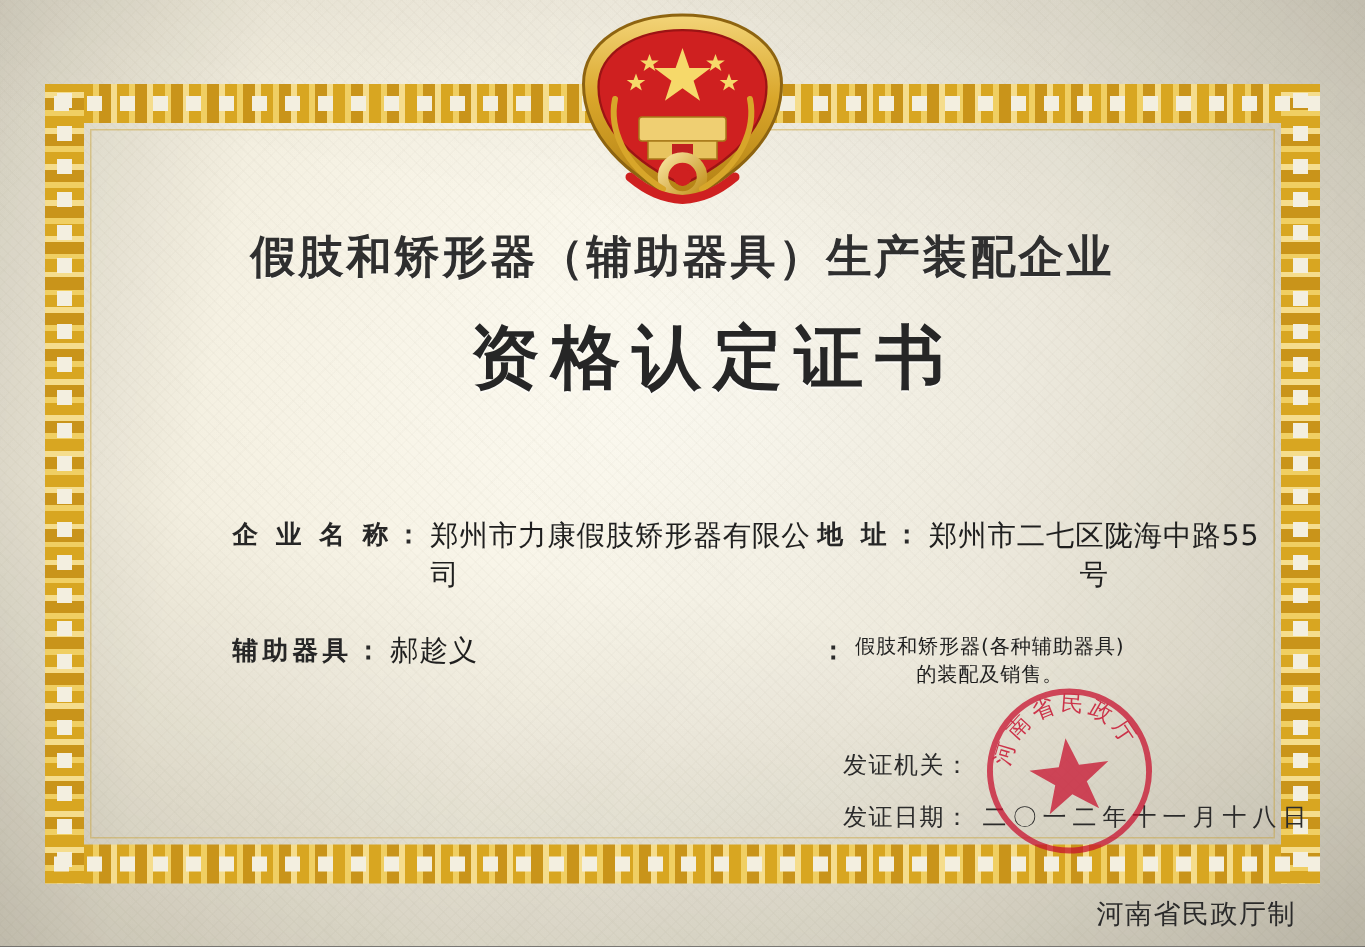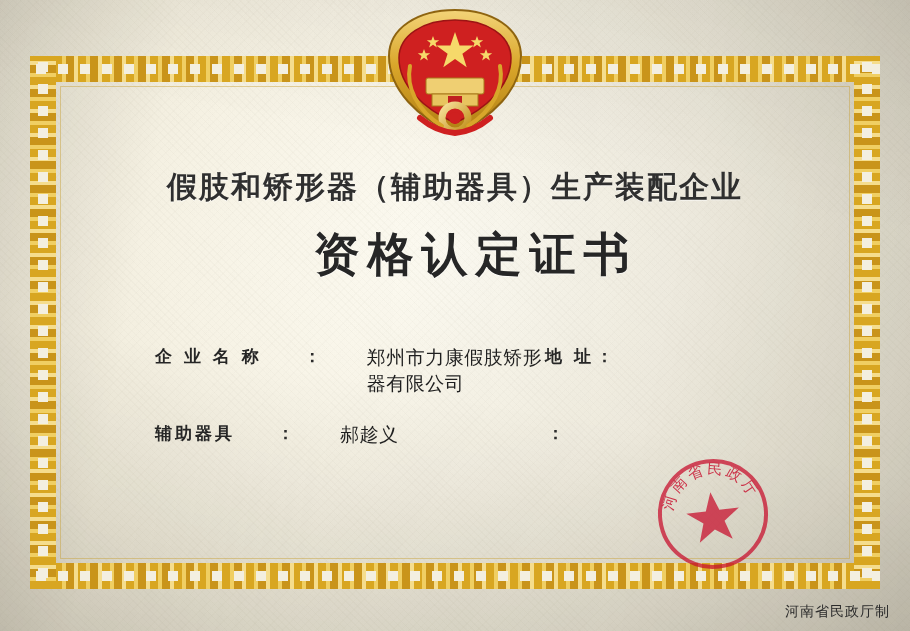--- a/index.html
+++ b/index.html
@@ -113,21 +113,21 @@
     transform: translateX(-50%);
     width: 150px;
     height: 152px;
     z-index: 6;
   }
 
   
   .title-block {
     position: absolute;
     left: 0; right: 0;
-    top: 167px;
+    top: 151px;
     text-align: center;
     z-index: 5;
   }
   .title-main {
     font-family: "DejaVu Serif", "Liberation Serif", serif;
     font-size: 30px;
     font-weight: bold;
     letter-spacing: 2px;
     color: #2f2f2f;
     text-shadow: 0 1px 0 rgba(255,255,255,0.6);
@@ -168,21 +168,20 @@
   }
   .field-row {
     display: flex;
     align-items: flex-start;
     margin-bottom: 26px;
   }
   .col-left {
     width: 390px;
     display: flex;
     align-items: flex-start;
-    gap: 40px;
   }
   .col-right {
     flex: 1;
     display: flex;
     align-items: flex-start;
     text-align: center;
   }
   .lbl {
     font-size: 17px;
     font-weight: bold;
@@ -237,23 +236,23 @@
     width: 116px;
     height: 116px;
     z-index: 7;
     opacity: 0.82;
     transform: rotate(-7deg);
   }
 
   
   .footer {
     position: absolute;
-    right: 20px;
+    right: 46px;
     bottom: 10px;
-    font-size: 14px;
+    font-size: 18px;
     letter-spacing: 1px;
     color: #2b2b2b;
     z-index: 5;
   }
 </style>
 </head>
 <body>
 
 <div id="certificate">
 
@@ -325,42 +324,57 @@
 
     <div class="field-row">
       <div class="col-left">
         <span class="lbl">企 业 名 称</span>
         <span class="colon">：</span>
         <span class="val">郑州市力康假肢矫形器有限公司</span>
       </div>
       <div class="col-right">
         <span class="lbl">地    址</span>
         <span class="colon">：</span>
+        <span class="val">郑州市二七区陇海中路55号</span>
       </div>
     </div>
 
     <div class="field-row">
       <div class="col-left">
         <span class="lbl">辅助器具</span>
         <span class="colon">：</span>
         <span class="val">郝趁义</span>
       </div>
       <div class="col-right">
         <span class="colon">：</span>
+        <span class="val val-small">
+          <span>假肢和矫形器(各种辅助器具)</span><br>
+          <span>的装配及销售。</span>
+        </span>
       </div>
     </div>
   </div>
 
   <div class="seal">
     <svg viewBox="0 0 116 116" width="116" height="116" aria-hidden="true">
       <circle cx="58" cy="58" r="53" fill="none" stroke="#c8102e" stroke-width="4" opacity="0.9"></circle>
       <polygon points="58,36 64.8,54.6 84.5,54.6 68.6,66.2 74.6,85 58,73.6 41.4,85 47.4,66.2 31.5,54.6 51.2,54.6" fill="#c8102e" opacity="0.9"></polygon>
       <path id="sealarc" d="M 18 58 A 40 40 0 0 1 98 58" fill="none"></path>
       <text font-size="15" fill="#c8102e" font-family="'DejaVu Serif','Liberation Serif',serif" letter-spacing="3">
         <textPath href="#sealarc" startOffset="6%">河南省民政厅</textPath>
       </text>
     </svg>
   </div>
 
+  <div class="issuer">
+    <div class="issuer-row">
+      <span class="issuer-label">发证机关：</span>
+      <span class="issuer-value"></span>
+    </div>
+    <div class="issuer-row">
+      <span class="issuer-label">发证日期：</span>
+      <span class="issuer-value">二〇一二年十一月十八日</span>
+    </div>
+  </div>
 
   <div class="footer">河南省民政厅制</div>
 
 </div>
 
 </body></html>

